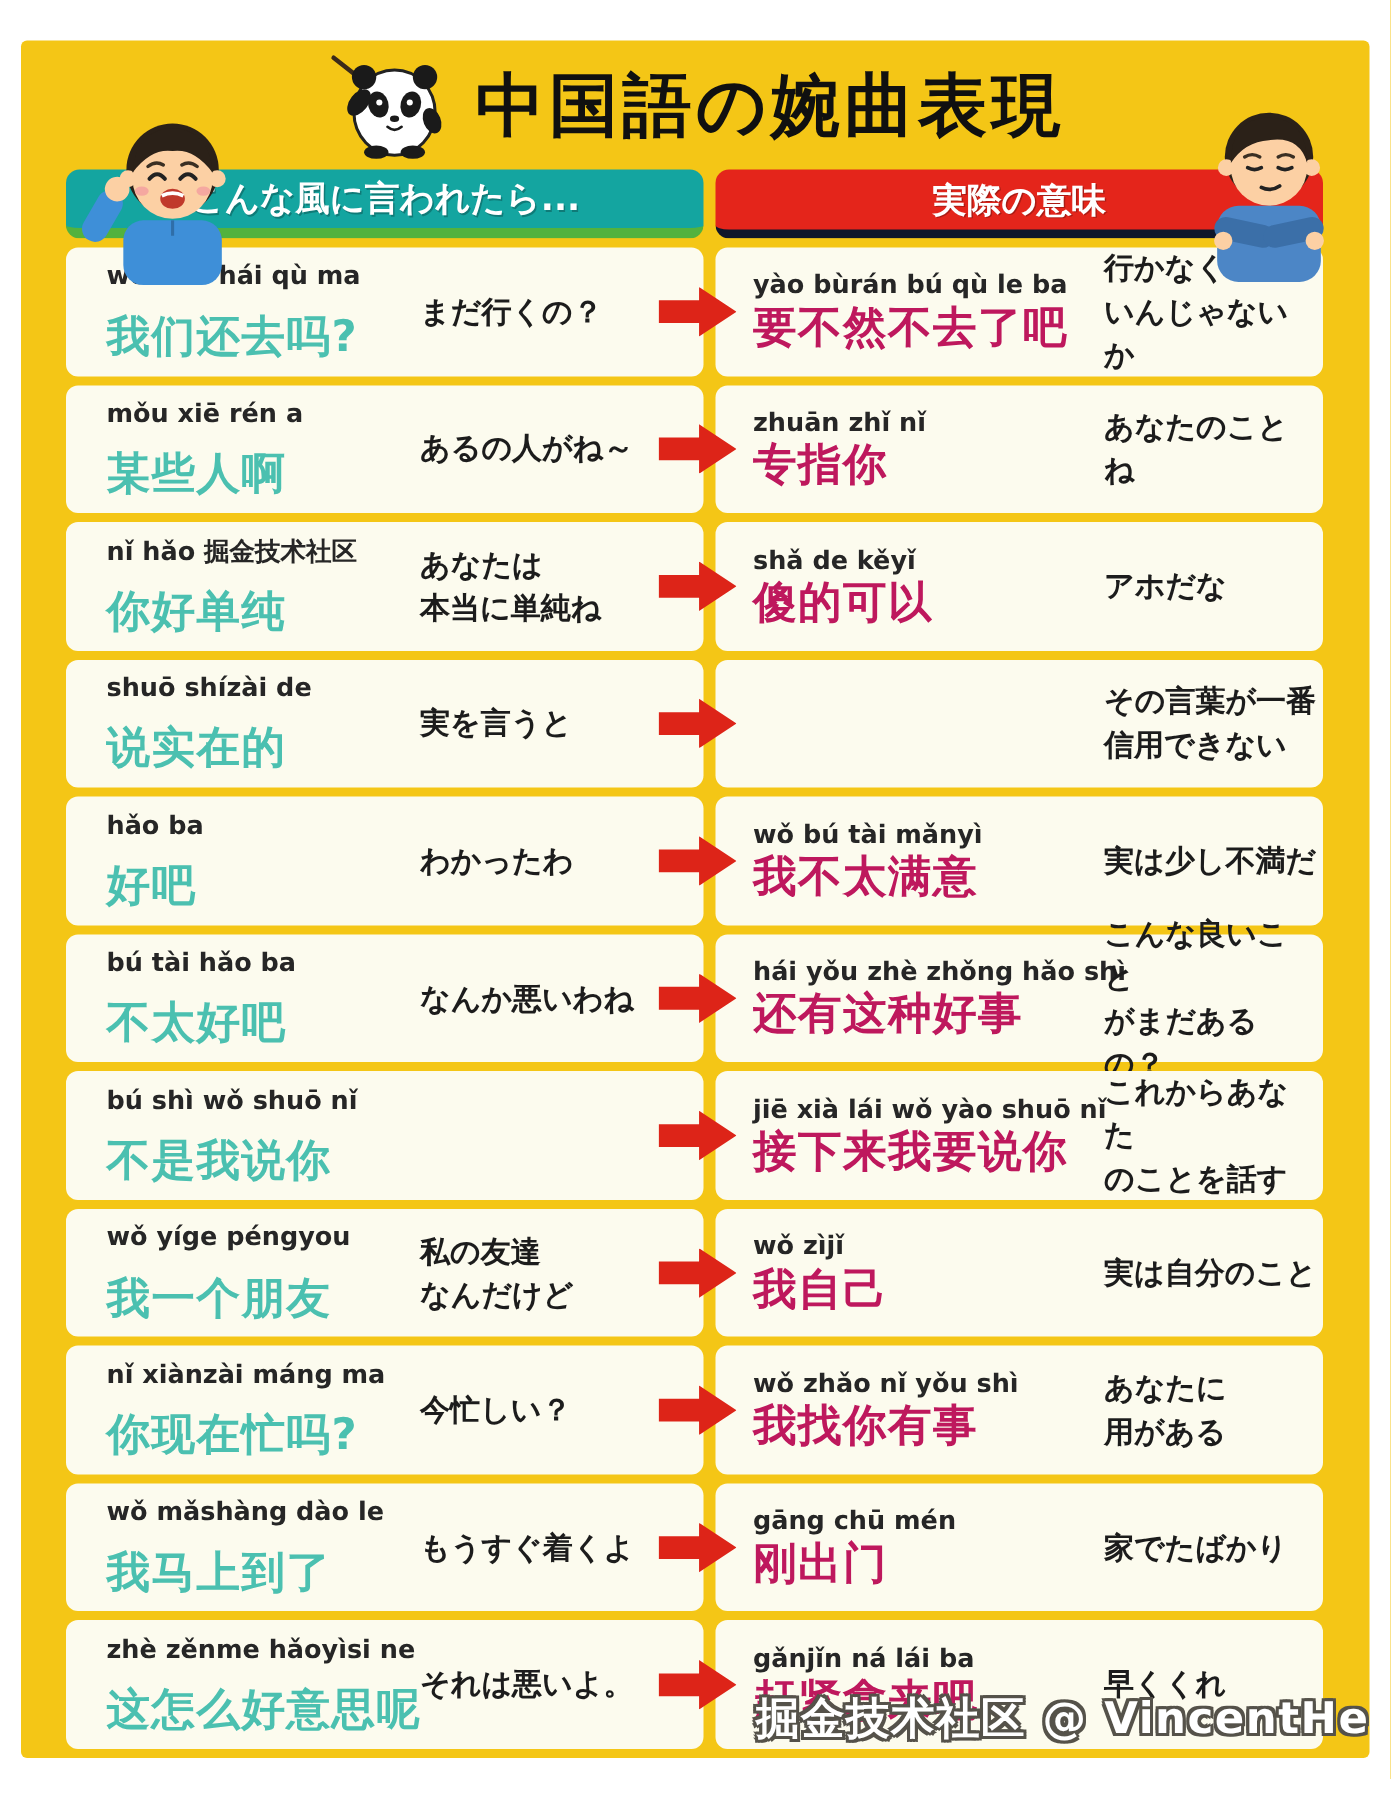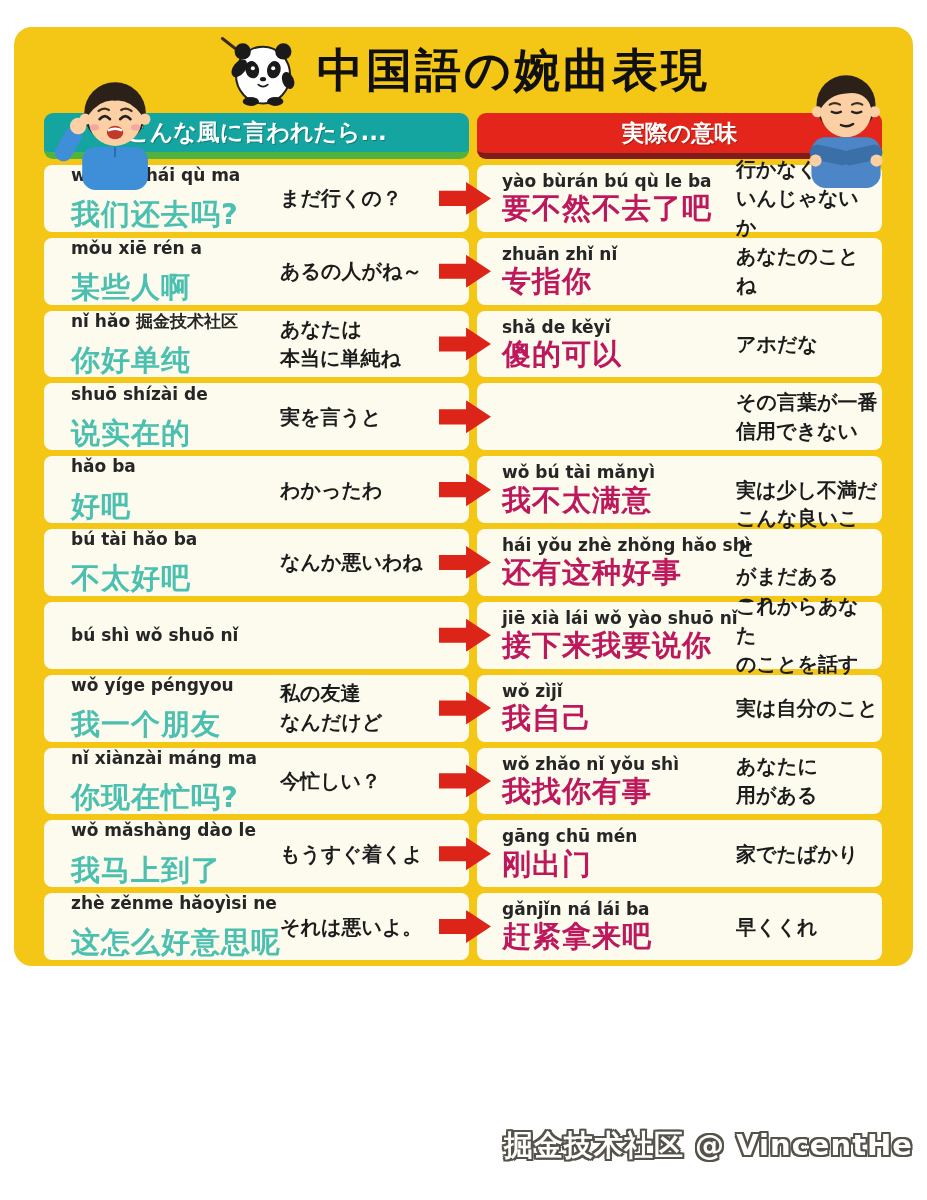--- a/index.html
+++ b/index.html
@@ -8,23 +8,23 @@
     width:927px; height:1200px;
     background:#ffffff;
     font-family:"DejaVu Sans","Liberation Sans",sans-serif;
     position:relative; overflow:hidden;
   }
   .page { position:absolute; inset:0; }
 
   
   .poster {
     position:absolute; left:14px; top:27px;
-    width:899px; height:939px;
+    width:899px; height:1145px;
     background:#F4C616;
-    border-radius:18px;
+    border-radius:4px;
   }
 
   
   .title-bar {
     position:absolute; top:0; left:0; right:0; height:86px;
     display:flex; align-items:center; justify-content:center; gap:12px;
   }
   .page-title {
     margin:0; font-size:46px; font-weight:900; color:#101010;
     letter-spacing:3px; line-height:1;
@@ -37,21 +37,21 @@
     display:grid; grid-template-columns:425px 1fr; gap:8px;
     z-index:1;
   }
   .pill {
     height:46px; border-radius:9px;
     display:flex; align-items:center; justify-content:center;
     color:#ffffff; font-weight:800; font-size:23px;
     text-shadow:1px 1px 0 rgba(0,0,0,.25);
   }
   .pill.teal { background:#14A5A0; border-bottom:7px solid #52B23E; }
-  .pill.red  { background:#E4251B; border-bottom:6px solid #7f1d1d; }
+  .pill.red  { background:#E4251B; border-bottom:6px solid #0f172a; }
 
   
   .boy-left  { position:absolute; left:36px;  top:45px; width:126px; height:118px; z-index:5; }
   .boy-right { position:absolute; right:6px;  top:38px; width:122px; height:124px; z-index:5; }
 
   
   .rows {
     position:absolute; top:138px; left:30px; right:31px; bottom:6px;
     display:flex; flex-direction:column; gap:6px;
   }
@@ -275,20 +275,21 @@
       </div>
       <div class="jp">こんな良いこと
 がまだあるの？</div>
     </div>
   </div>
 
   <div class="row">
     <div class="cell left-cell">
       <div class="phrase-block">
         <div class="pinyin">bú shì wǒ shuō nǐ</div>
+        <div class="chinese">不是我说你</div>
       </div>
     </div>
     <div class="cell right-cell">
       <span class="arrow"></span>
       <div class="phrase-block">
         <div class="pinyin">jiē xià lái wǒ yào shuō nǐ</div>
         <div class="chinese">接下来我要说你</div>
       </div>
       <div class="jp">これからあなた
 のことを話す</div>

